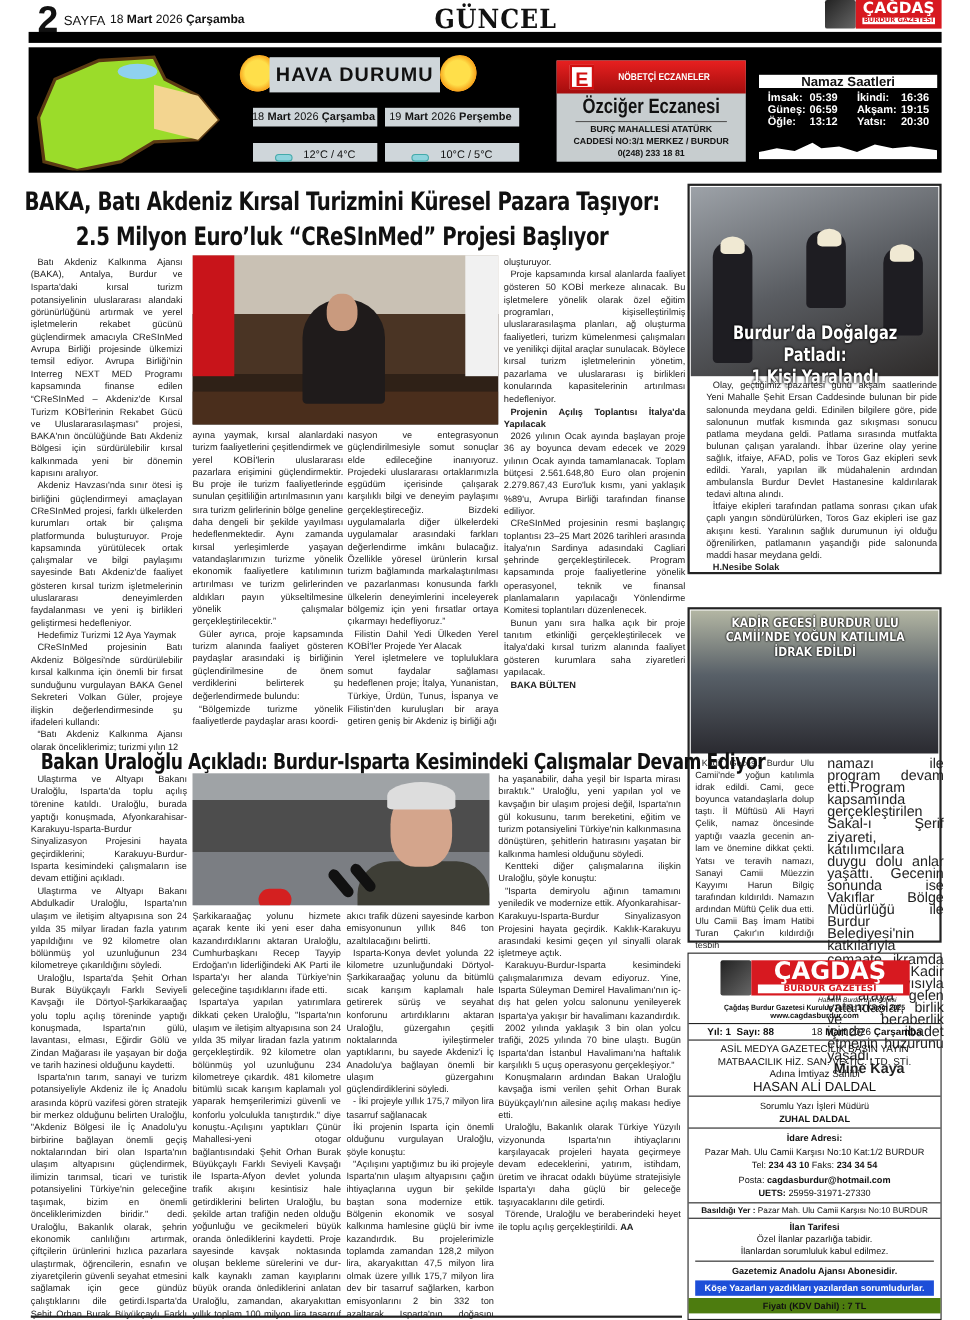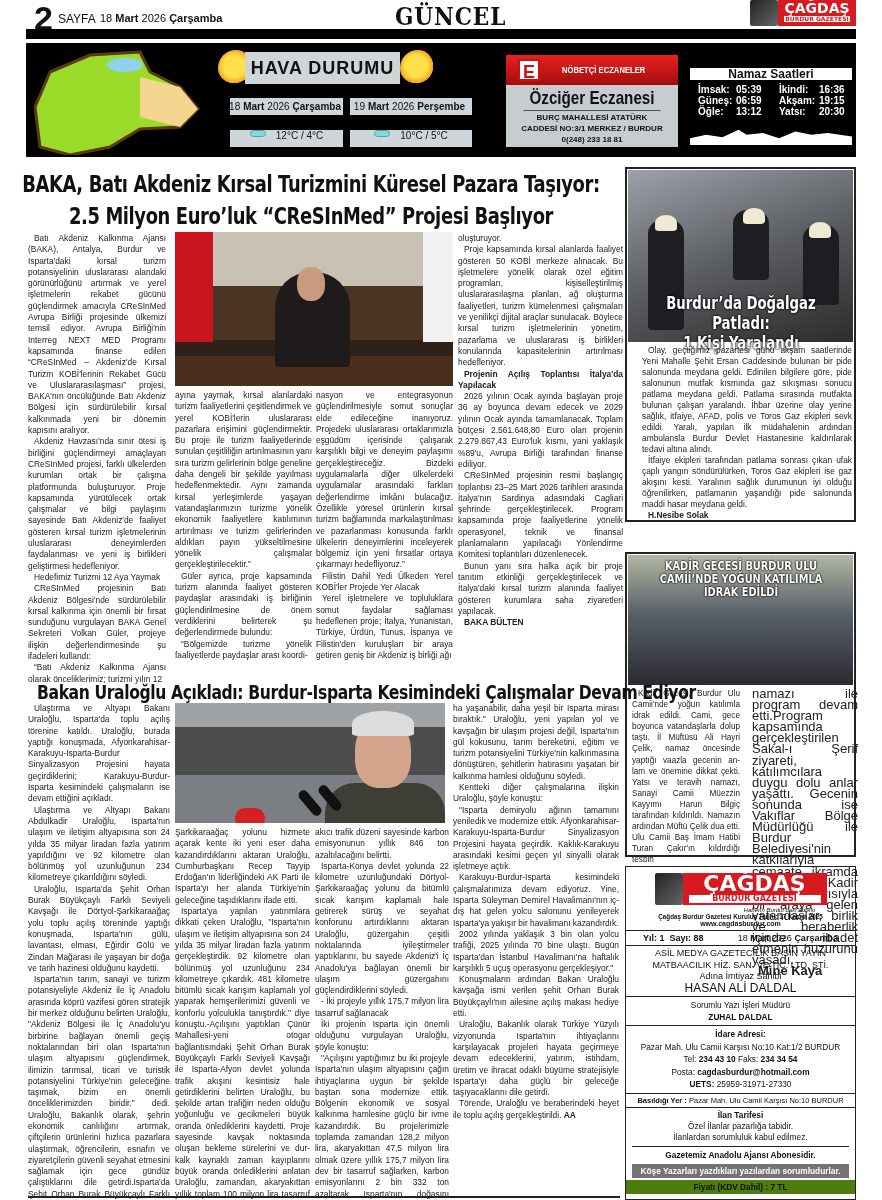--- a/index.html
+++ b/index.html
@@ -18,21 +18,21 @@
 #topbar{left:26px;top:29px;width:830px;height:10px;background:#000}
 
 #band{left:26px;top:43px;width:830px;height:114px;background:#000}
 #map{left:30px;top:47px;width:180px;height:108px}
 #hava-title-box{left:245px;top:52px;width:155px;height:32px;background:#cfd6da;display:flex;align-items:center;justify-content:center;font-weight:900;font-size:18px;letter-spacing:1px}
 .sun{width:36px;height:36px;border-radius:50%;background:radial-gradient(circle at 45% 45%,#ffdf4a 40%,#f7a21b 60%,transparent 62%)}
 #sun1{left:218px;top:50px}
 #sun2{left:400px;top:50px}
 .hv-date{top:98px;height:17px;background:#cfd6da;font-size:10px;display:flex;align-items:center;justify-content:center}
 .hv-date b{font-weight:bold;margin:0 3px}
-.hv-temp{top:130px;height:17px;background:#cfd6da;font-size:10px;display:flex;align-items:flex-start;justify-content:center;gap:10px}
+.hv-temp{top:130px;height:17px;background:#cfd6da;font-size:10px;display:flex;align-items:flex-end;justify-content:center;gap:10px}
 .mini-cloud{width:16px;height:7px;border-radius:5px;background:#8fd4dd;border:1px solid #4aa}
 #ecz{left:506px;top:55px;width:172px;height:92px;background:#c7cdcf}
 #ecz-top{left:506px;top:55px;width:172px;height:30px;background:linear-gradient(#e82020,#a30d0d);display:flex;align-items:center}
 #ecz-E{width:22px;height:22px;background:#fff;color:#d01010;font-weight:900;font-size:18px;text-align:center;line-height:22px;margin-left:12px;border:2px solid #d01010}
 #ecz-label{color:#fff;font-size:9px;font-weight:bold;margin-left:22px;transform:scaleX(.85);transform-origin:left}
 #ecz-name{left:506px;top:86px;width:172px;text-align:center;font-size:19px;font-weight:900;transform:scaleX(.8);line-height:24px;border-bottom:1px solid #555}
 #ecz-addr{left:506px;top:112px;width:172px;text-align:center;font-size:8px;font-weight:bold;line-height:11px}
 #namaz{left:690px;top:55px;width:162px;height:92px;background:#000}
 #nm-title{left:690px;top:68px;width:162px;height:12px;background:#fff;text-align:center;font-weight:bold;font-size:12px;line-height:12px}
 #nm-sky{left:690px;top:128px;width:162px;height:17px;background:#fff;clip-path:polygon(0 60%,10% 40%,20% 55%,30% 10%,35% 40%,45% 30%,55% 60%,65% 20%,75% 40%,85% 30%,100% 50%,100% 100%,0 100%)}
@@ -68,21 +68,21 @@
 #kadirimg{left:628px;top:555px;width:225px;height:130px;background:linear-gradient(#b3b6a3,#586068 45%,#2a2a30)}
 #kadirtitle{left:626px;top:560px;width:230px;text-align:center;color:#fff;font-family:"DejaVu Sans",sans-serif;font-weight:bold;font-size:11.5px;line-height:13px;text-shadow:0 0 2px #000,0 0 2px #000;transform:scaleX(.85)}
 #kadir1{left:632px;top:688px;width:108px;font-size:8.2px;line-height:11.1px}
 #kadir2{left:752px;top:688px;width:106px;font-size:13px;line-height:11.1px}
 
 #mast{left:625px;top:866px;width:231px;height:334px;border:1.5px solid #222;font-size:8.3px;text-align:center}
 .mrow{border-bottom:1.5px solid #222}
 #mlogo{margin:6px auto 2px;width:172px;height:32px;display:flex}
 #mlogo .logo-red{font-size:22px;line-height:22px}
 #mlogo .logo-red small{font-size:8px;line-height:8px}
-.blk{background:#737373;color:#fff;font-weight:bold;margin:2px 6px;padding:2px 0}
+.blk{background:#1d4ed8;color:#fff;font-weight:bold;margin:2px 6px;padding:2px 0}
 .gry{background:#4d7c0f;font-weight:bold;padding:2px 0}
 
 #hl3{left:-40px;top:680px;width:700px;font-size:20px;line-height:24px}
 #a2c1{left:28px;top:703px;width:142px}
 #a2img{left:175px;top:703px;width:270px;height:120px;background:linear-gradient(#9fa3a6 0 20%,#4d4d4d 20% 60%,#7b7e83 60%);overflow:hidden}
 .ur-face{left:180px;top:15px;width:56px;height:70px;background:#d4a58c;border-radius:45% 45% 40% 40%}
 .ur-hair{left:177px;top:8px;width:62px;height:25px;background:#ddd;border-radius:50% 50% 10% 10%}
 .ur-body{left:150px;top:80px;width:120px;height:60px;background:#3e3e36;border-radius:30px 30px 0 0}
 .mic{width:10px;height:30px;background:#111;border-radius:5px;transform:rotate(-40deg)}
 #a2c2{left:175px;top:827px;width:135px}

